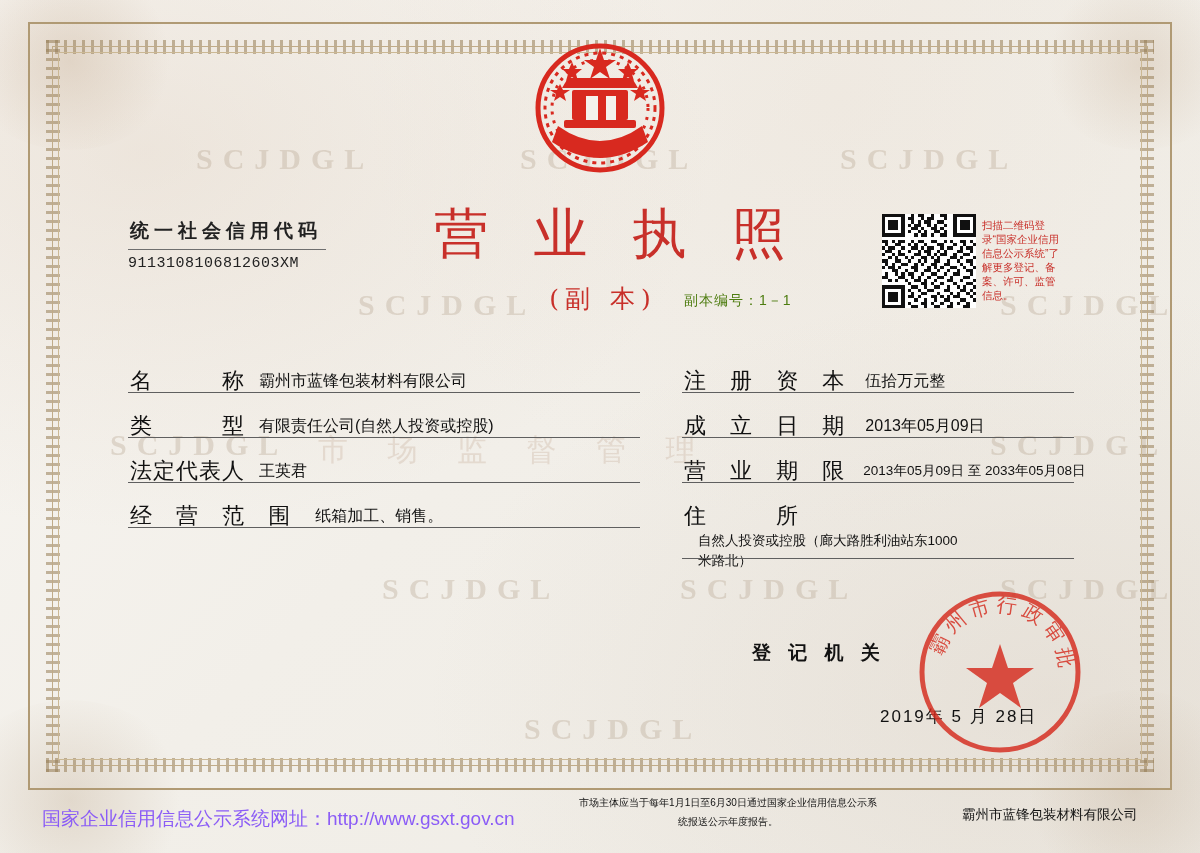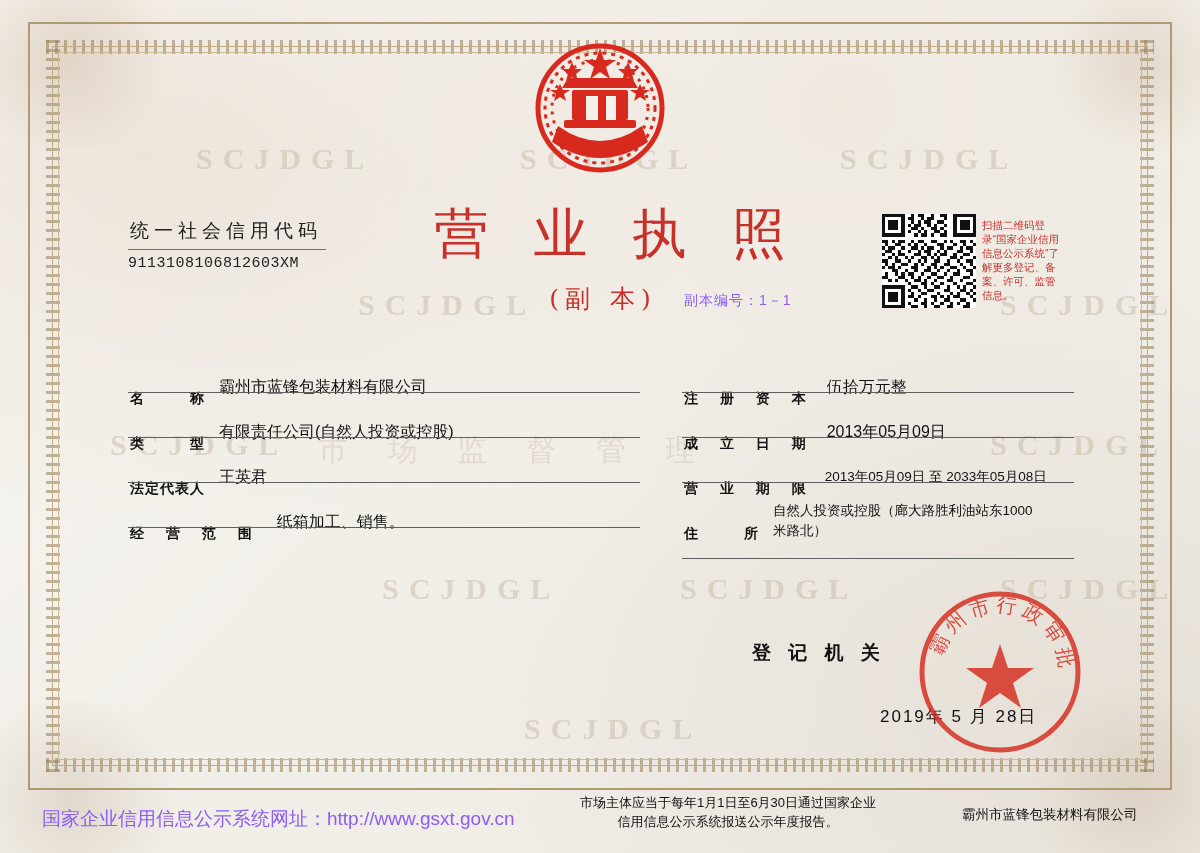--- a/index.html
+++ b/index.html
@@ -73,27 +73,27 @@
     text-indent:14px;
   }
   .subtitle{
     position:absolute;left:470px;top:282px;width:260px;
     text-align:center;
     font-family:"DejaVu Serif", serif;
     font-size:25px;color:#c8302a;letter-spacing:6px;text-indent:6px;
   }
   .copy-no{
     position:absolute;left:684px;top:292px;
-    font-size:14px;color:#8b5cf6;letter-spacing:1px;
+    font-size:14px;color:#4d7c0f;letter-spacing:1px;
     font-family:"Liberation Sans", sans-serif;
   }
   
   .credit-label{
     position:absolute;left:130px;top:218px;
-    font-size:19px;color:#222;letter-spacing:5px;font-weight:400;
+    font-size:19px;color:#222;letter-spacing:5px;font-weight:700;
   }
   .credit-value{
     position:absolute;left:128px;top:255px;
     font-family:"Liberation Mono", monospace;
     font-size:15px;color:#222;letter-spacing:.5px;
   }
   .credit-rule{
     position:absolute;left:128px;top:249px;width:198px;height:1px;background:#6f6f6f;
   }
   
@@ -101,24 +101,23 @@
   .qr svg{display:block;}
   .qr-note{
     position:absolute;left:982px;top:218px;width:80px;
     font-size:10.5px;line-height:14px;color:#c8302a;
     font-family:"Liberation Sans", sans-serif;
   }
   
   .field{position:absolute;font-size:0;}
   .f-label{
     display:inline-block;
-    font-size:14px;color:#111;font-weight:700;letter-spacing:1px;
+    font-size:22px;color:#111;font-weight:400;letter-spacing:1px;
     font-family:"Liberation Sans", sans-serif;
     vertical-align:middle;
-    margin-top:24px;
   }
   .f-label.sp3{letter-spacing:9px;}
   .f-value{
     display:inline-block;
     font-size:16px;color:#111;
     font-family:"Liberation Sans", sans-serif;
     vertical-align:middle;
     line-height:20px;
   }
   .f-value.sm{font-size:13.5px;}
@@ -138,21 +137,21 @@
   
   .seal{position:absolute;left:916px;top:588px;width:168px;height:168px;}
   
   .footer-left{
     position:absolute;left:42px;top:806px;
     font-size:19px;color:#8b5cf6;
     font-family:"Liberation Sans", sans-serif;
   }
   .footer-center{
     position:absolute;left:578px;top:793px;width:300px;
-    text-align:center;font-size:13px;line-height:19px;color:#111;
+    text-align:center;font-size:10px;line-height:19px;color:#111;
   }
   .footer-right{
     position:absolute;left:962px;top:806px;
     font-size:13.5px;color:#111;
   }
 </style>
 </head>
 <body>
 
 <div class="paper"></div>

